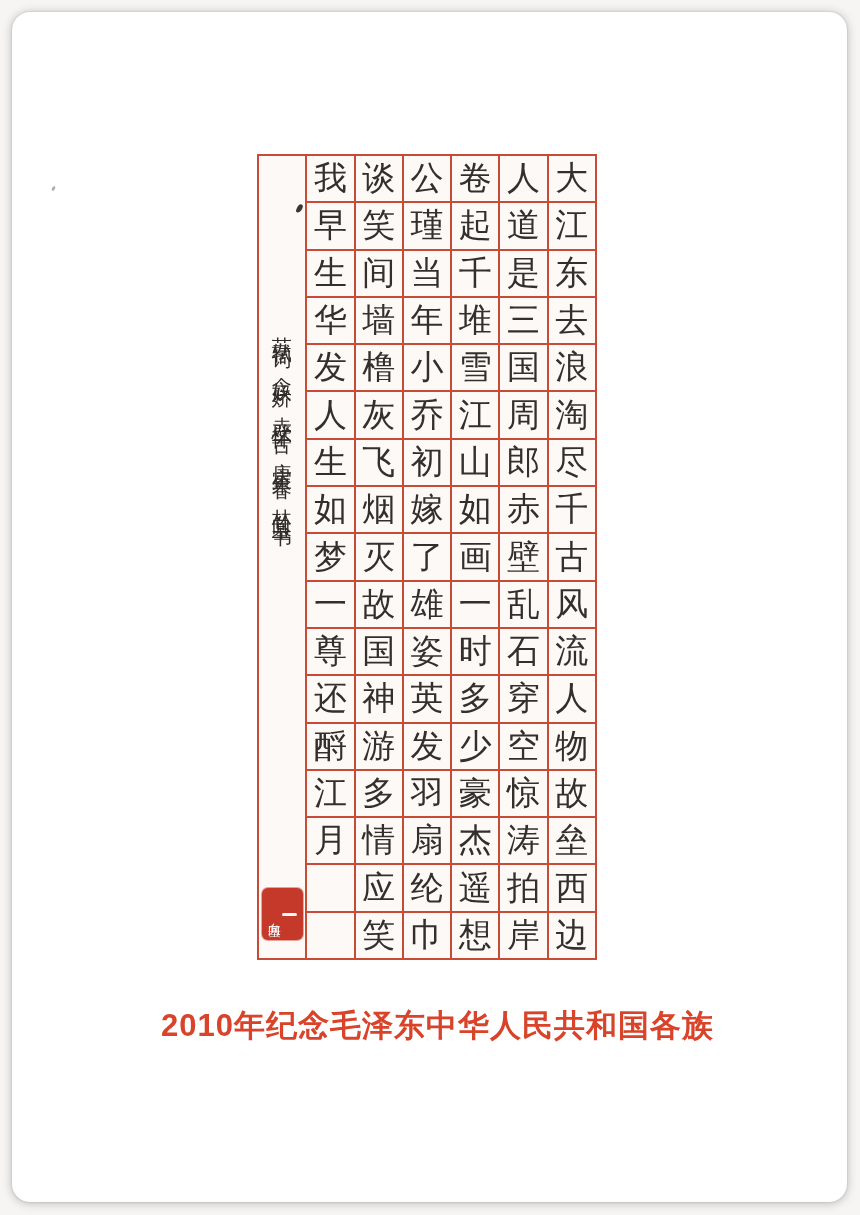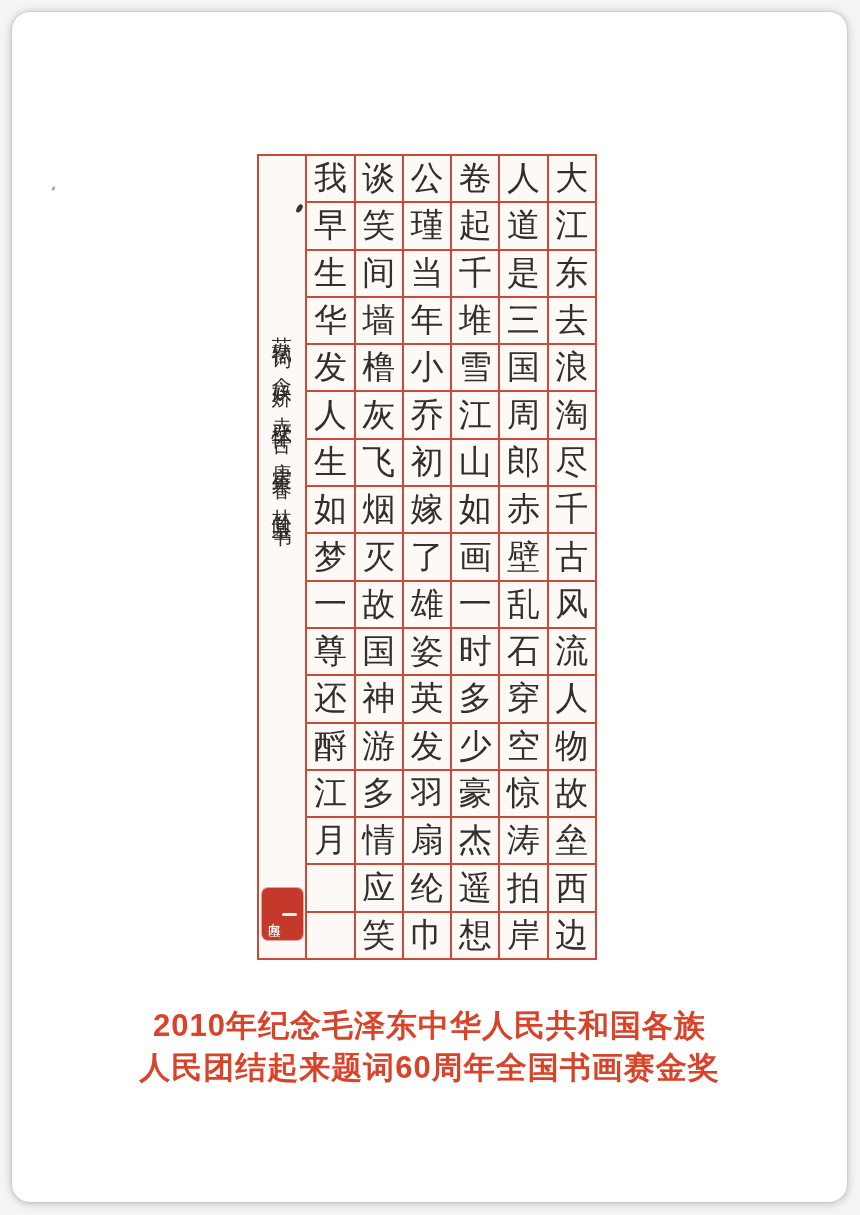--- a/index.html
+++ b/index.html
@@ -95,21 +95,21 @@
   .seal-left { color: #ffffff; }
   .seal-right {
     background: #fdf6f2;
     color: var(--seal-red);
     padding: 1px;
     border-radius: 2px;
   }
   
   .caption {
     position: absolute;
-    left: 0; top: 993px;
+    left: 8px; top: 993px;
     width: 100%;
     text-align: center;
     font-family: "Liberation Sans", sans-serif;
     font-weight: 700;
     font-size: 31px;
     line-height: 42px;
     letter-spacing: 1px;
     color: var(--caption-red);
   }
   
@@ -257,15 +257,14 @@
         <div class="cell">物</div>
         <div class="cell">故</div>
         <div class="cell">垒</div>
         <div class="cell">西</div>
         <div class="cell">边</div>
       </div>
     </div>
 
   <div class="caption">
     <div>2010年纪念毛泽东中华人民共和国各族</div>
-    <div>人民团结起来题词60周年全国书画赛金奖</div>
   </div>
 </div>
 
 </body></html>

